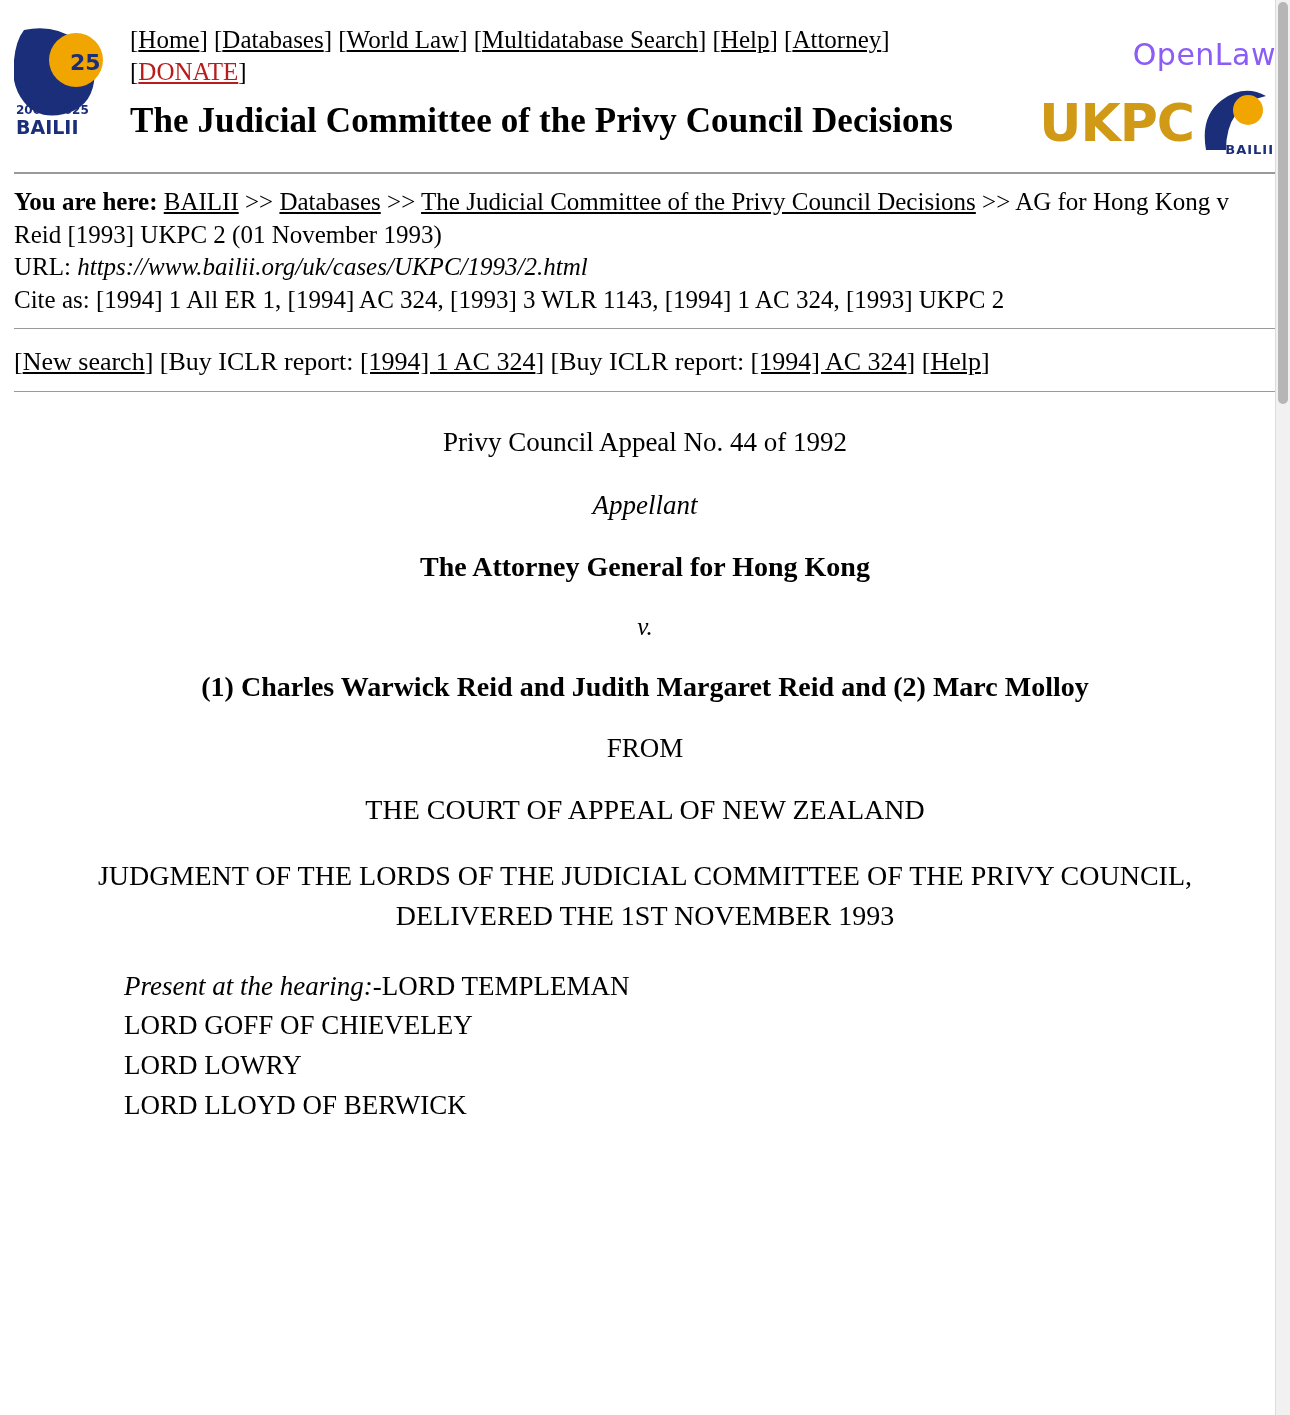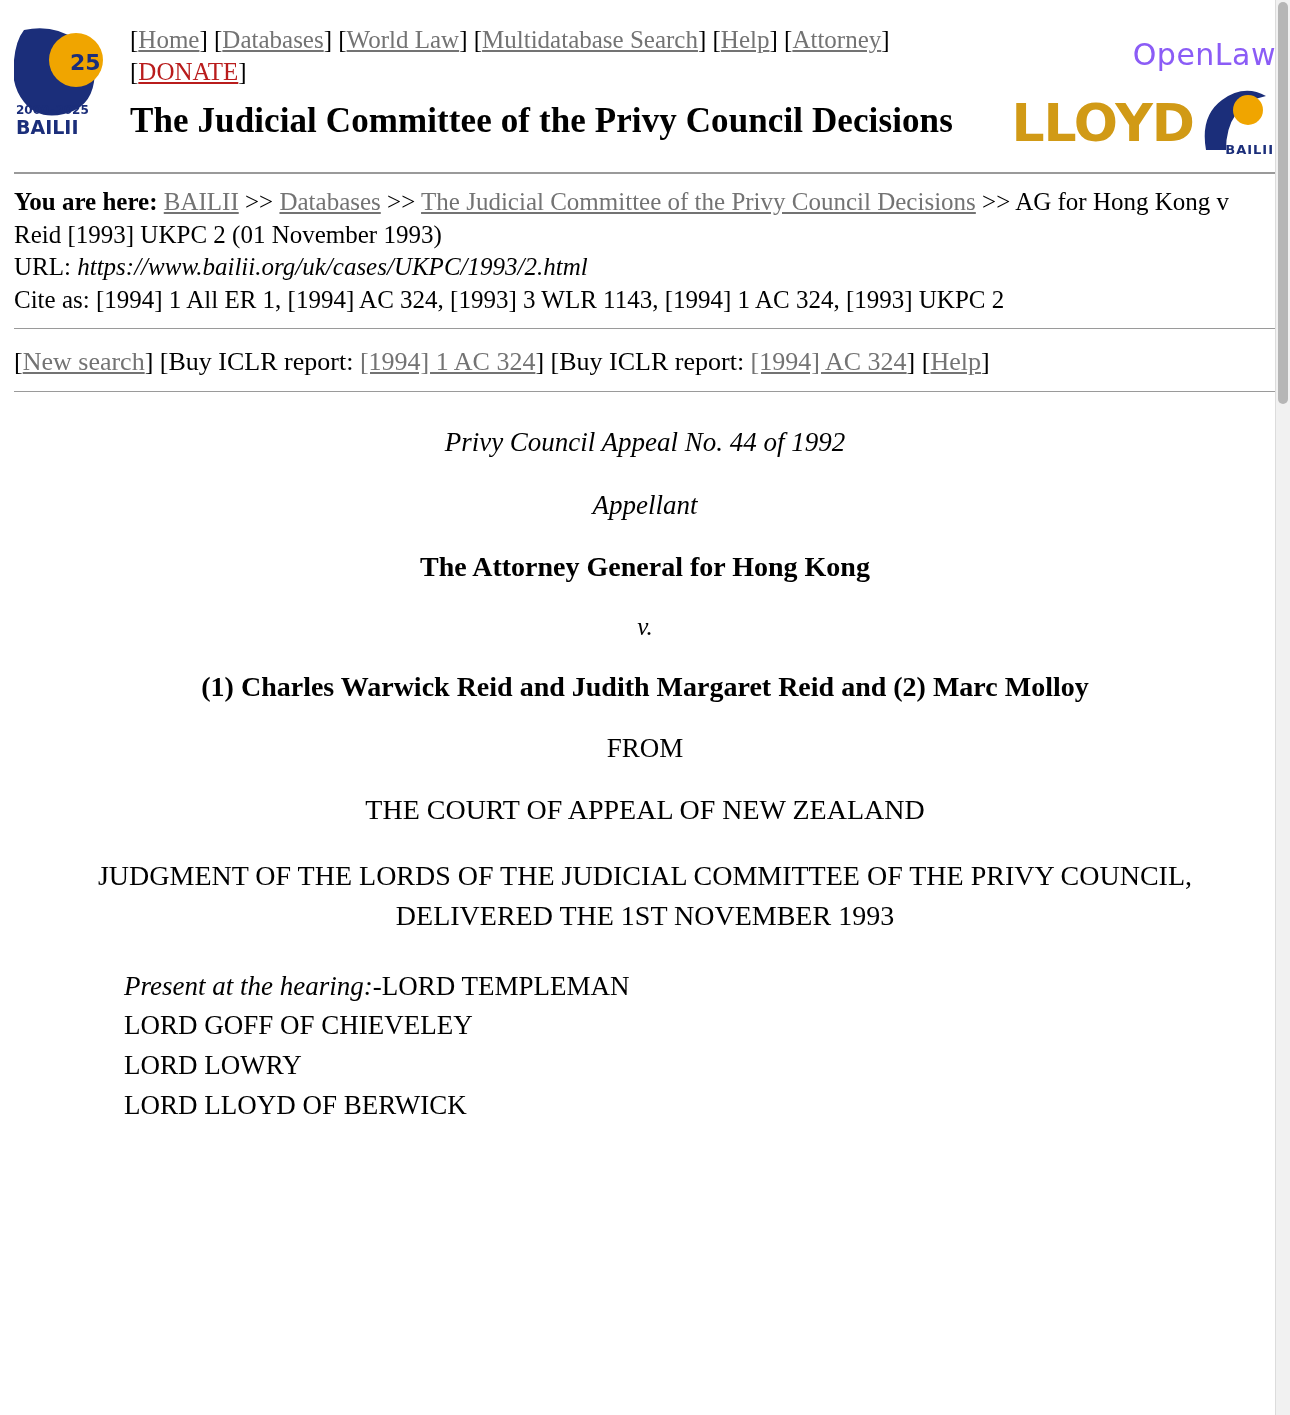--- a/index.html
+++ b/index.html
@@ -11,21 +11,21 @@
     width: 1290px;
     min-height: 1415px;
     font-family: "Liberation Serif", "DejaVu Serif", serif;
     color: #000000;
     font-size: 25px;
     line-height: 1.22;
     position: relative;
     overflow: hidden;
   }
   a {
-    color: #737373;
+    color: #000000;
     text-decoration: underline;
   }
   .page {
     padding: 10px 14px 0 14px;
     box-sizing: border-box;
     width: 1290px;
   }
 
   
   .header {
@@ -128,21 +128,20 @@
     line-height: 1.3;
     margin: 16px 0 0 0;
   }
 
   
   .judgment {
     margin-top: 34px;
   }
   .ctr { text-align: center; }
   .appeal-no {
-    font-style: italic;
     font-size: 27px;
     margin-bottom: 30px;
   }
   .party-bold {
     font-weight: bold;
     font-size: 28px;
     margin-bottom: 28px;
   }
   .role-italic {
     font-style: italic;
@@ -222,21 +221,21 @@
         <span>[</span><a href="#">Attorney</a><span>]</span>
         <br>
         <span>[</span><a href="#" class="donate-link">DONATE</a><span>]</span>
       </div>
       <div class="site-title">The Judicial Committee of the Privy Council Decisions</div>
     </div>
 
     <div class="header-right">
       <div class="openlaw-word">OpenLaw</div>
       <div class="jisc-row">
-        <span class="jisc-word">LLOYD</span>
+        <span class="jisc-word">UKPC</span>
         <span class="jisc-mark">
           <svg width="78" height="70" viewBox="0 0 78 70" xmlns="http://www.w3.org/2000/svg">
             <path d="M8 62 q-6 -34 16 -50 q22 -16 44 -4 q-20 4 -30 18 q-10 14 -10 36 z" fill="#1b2e7a"></path>
             <circle cx="50" cy="22" r="15" fill="#f0a500"></circle>
           </svg>
           <span class="jisc-sub">BAILII</span>
         </span>
       </div>
     </div>
   </div>

